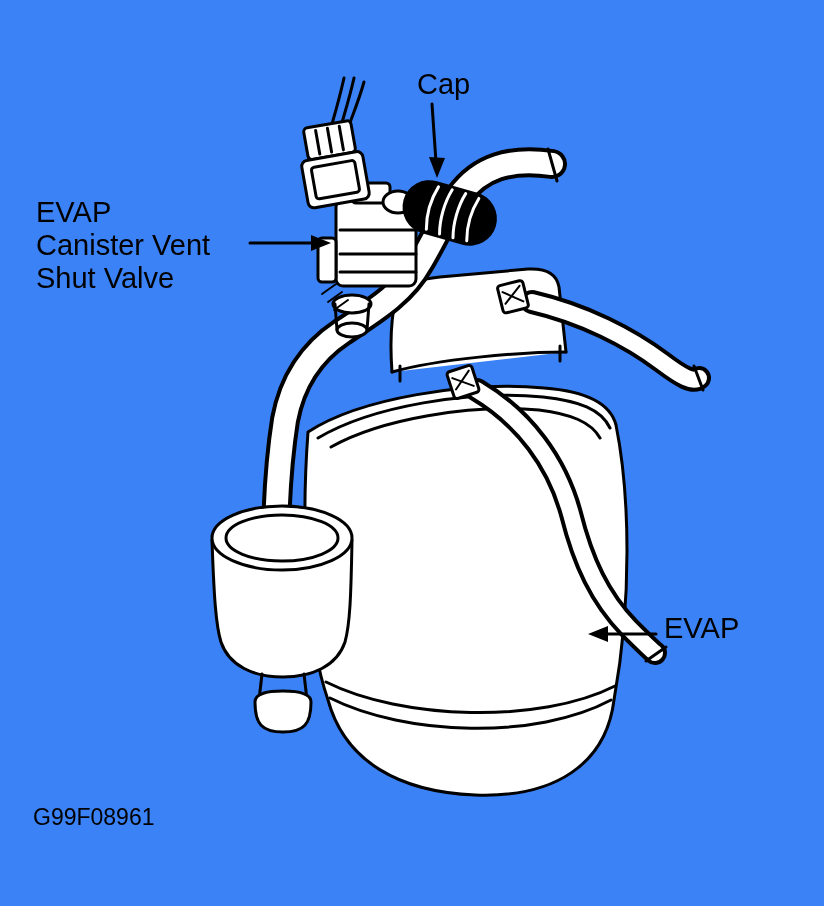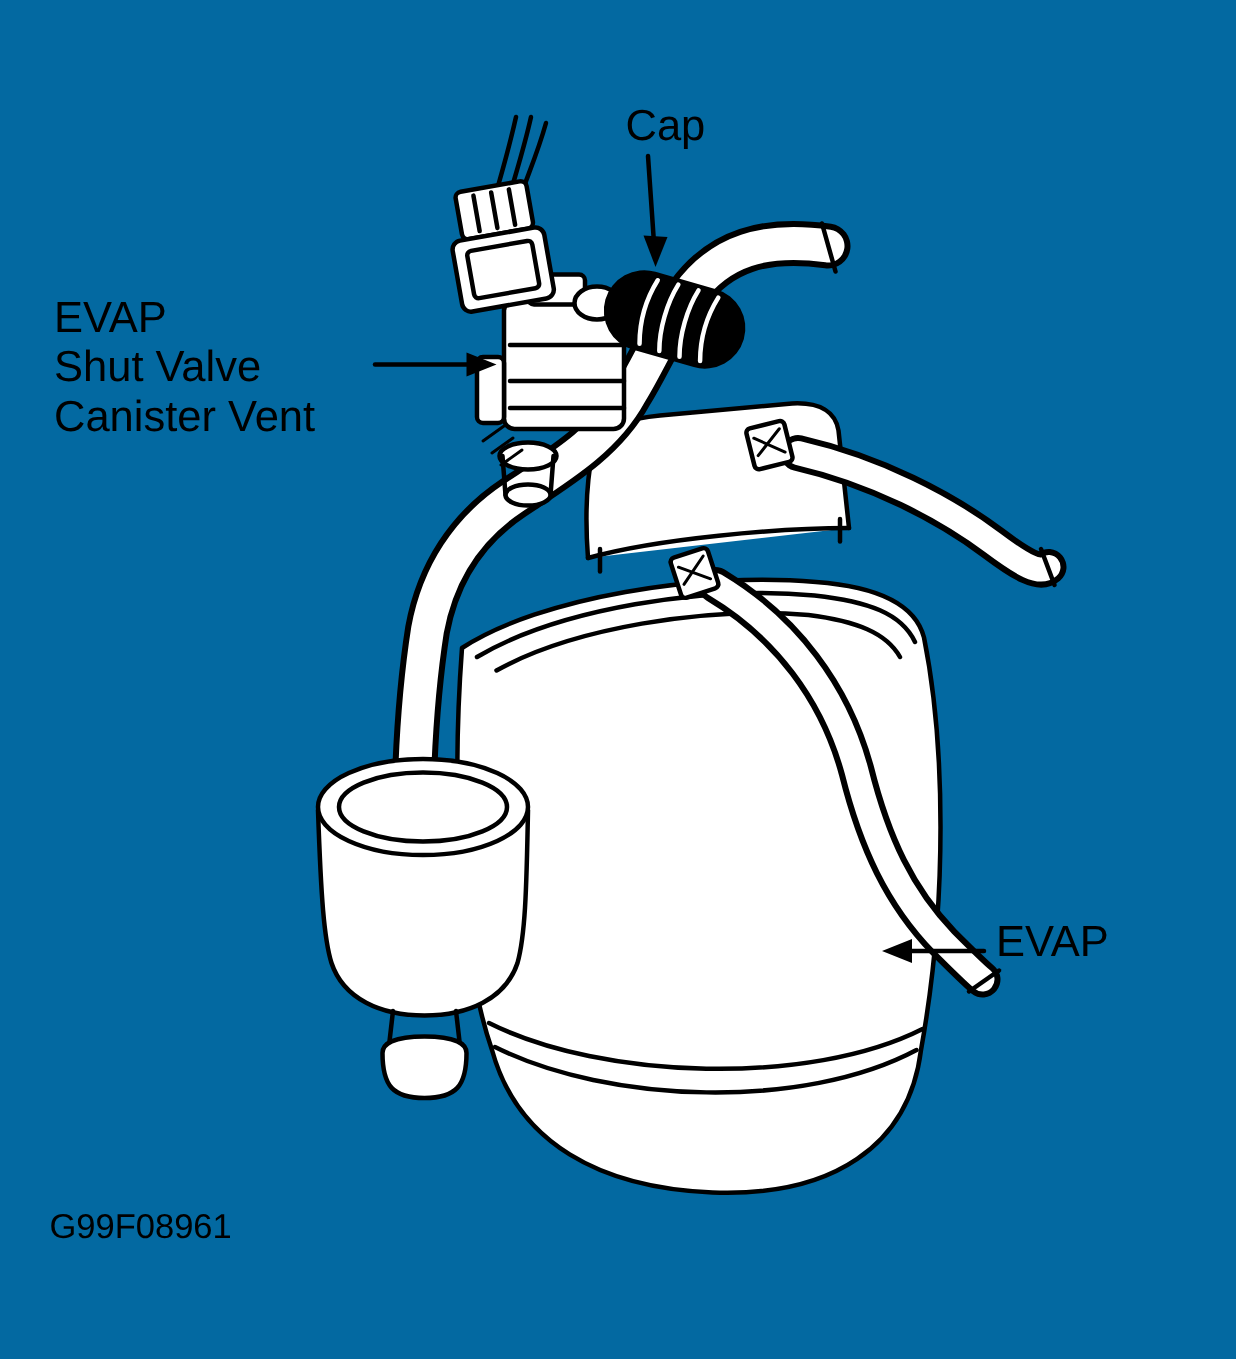--- a/index.html
+++ b/index.html
@@ -4,21 +4,21 @@
 <style>
   html, body {
     margin: 0;
     padding: 0;
     background: #ffffff;
   }
   .figure {
     position: relative;
     width: 824px;
     height: 906px;
-    background: #0369a1;
+    background: #3b82f6;
     overflow: hidden;
   }
   .figure svg {
     position: absolute;
     left: 0;
     top: 0;
   }
   .label {
     position: absolute;
     font-family: "Liberation Sans", sans-serif;
@@ -151,22 +151,22 @@
 
     </g>
   </svg>
 
   <div class="label label-cap">
     <div>Cap</div>
   </div>
 
   <div class="label label-valve">
     <div>EVAP</div>
+    <div>Canister Vent</div>
     <div>Shut Valve</div>
-    <div>Canister Vent</div>
   </div>
 
   <div class="label label-canister">
     <div>EVAP</div>
   </div>
 
   <div class="figure-id">G99F08961</div>
 
 </div>
 

